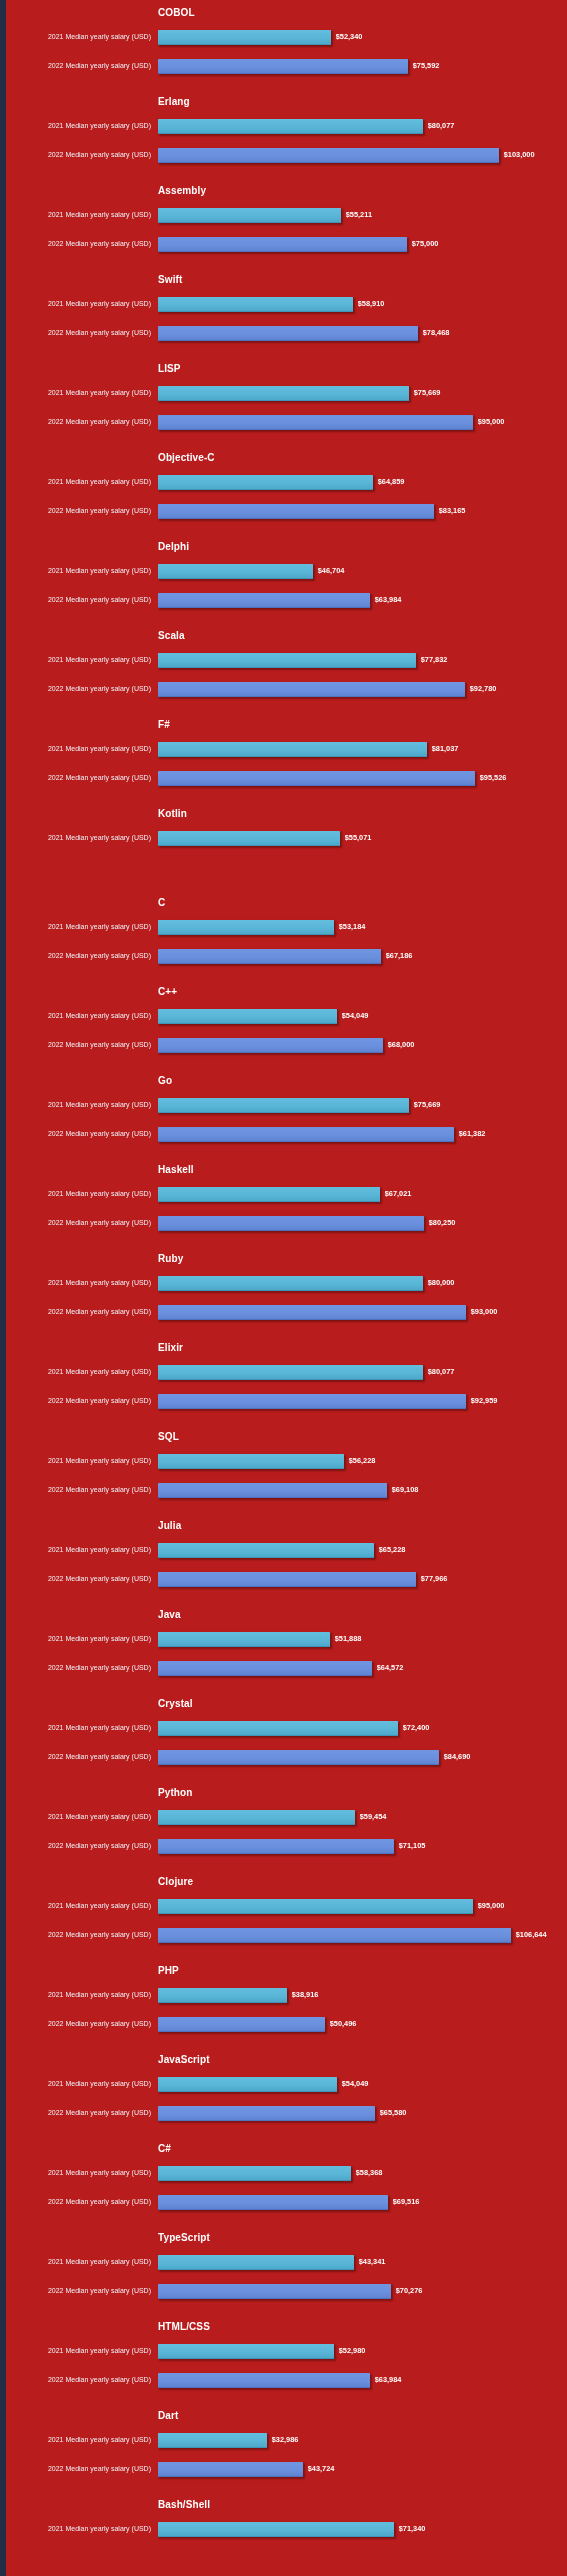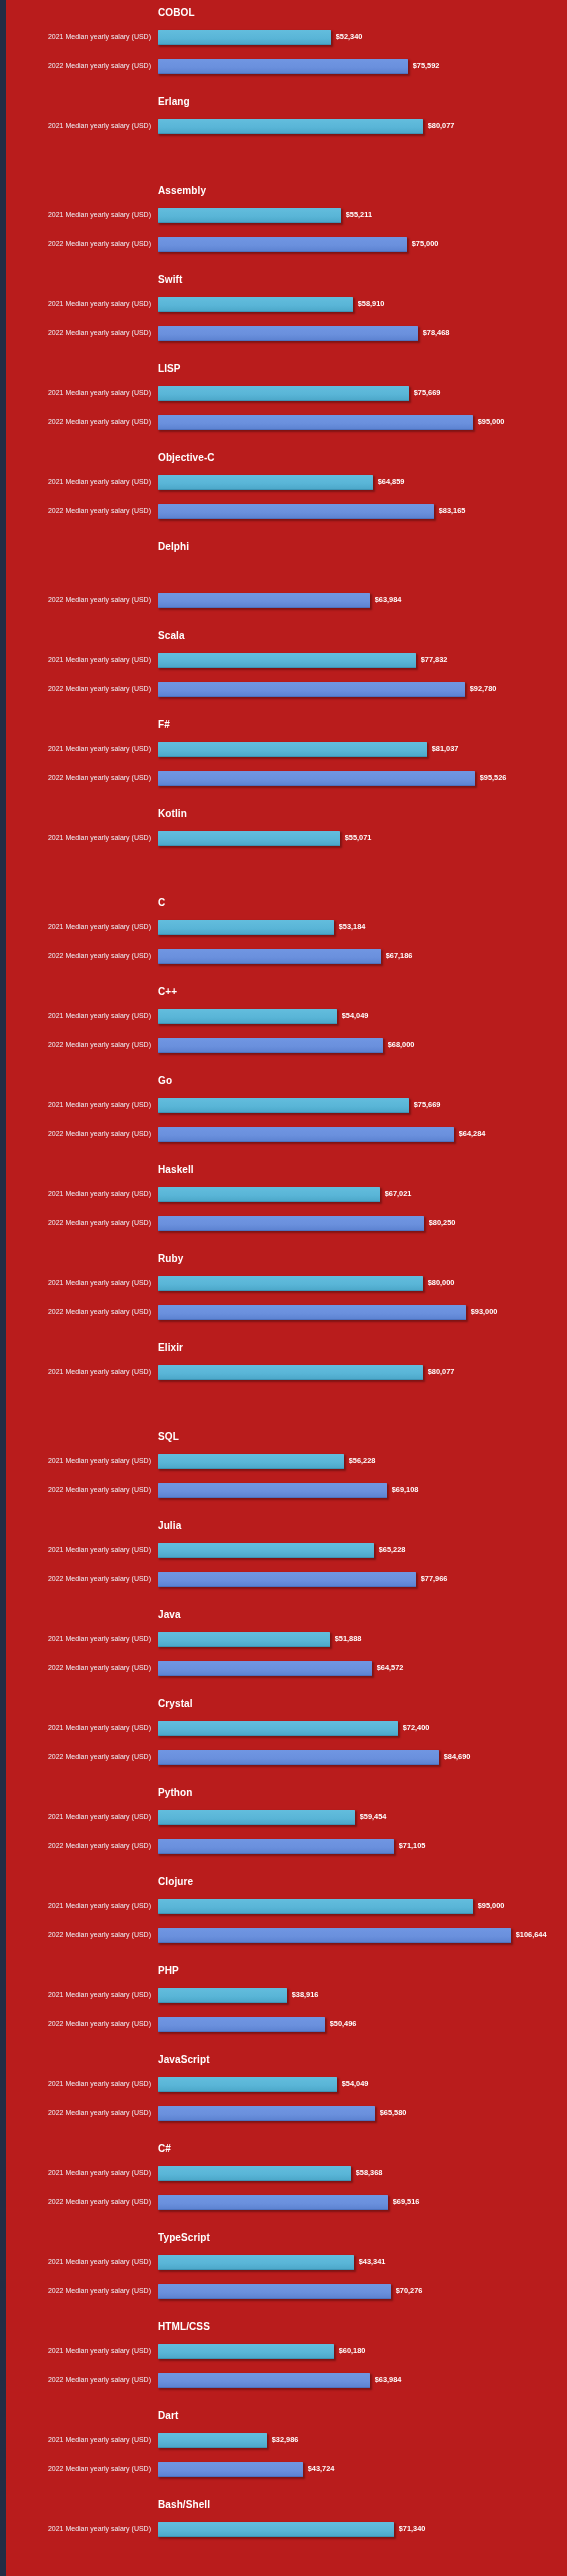--- a/index.html
+++ b/index.html
@@ -106,20 +106,27 @@
     </div>
     <div class="lang-group">
       <div class="lang-title">Erlang</div>
       <div class="bar-row r2021">
         <div class="row-label">2021 Median yearly salary (USD)</div>
         <div class="bar-wrap">
           <div class="bar y2021" style="width: 265px;"></div>
           <div class="bar-value">$80,077</div>
         </div>
       </div>
+      <div class="bar-row r2022">
+        <div class="row-label">2022 Median yearly salary (USD)</div>
+        <div class="bar-wrap">
+          <div class="bar y2022" style="width: 341px;"></div>
+          <div class="bar-value">$103,000</div>
+        </div>
+      </div>
     </div>
     <div class="lang-group">
       <div class="lang-title">Assembly</div>
       <div class="bar-row r2021">
         <div class="row-label">2021 Median yearly salary (USD)</div>
         <div class="bar-wrap">
           <div class="bar y2021" style="width: 183px;"></div>
           <div class="bar-value">$55,211</div>
         </div>
       </div>
@@ -177,20 +184,27 @@
       <div class="bar-row r2022">
         <div class="row-label">2022 Median yearly salary (USD)</div>
         <div class="bar-wrap">
           <div class="bar y2022" style="width: 276px;"></div>
           <div class="bar-value">$83,165</div>
         </div>
       </div>
     </div>
     <div class="lang-group">
       <div class="lang-title">Delphi</div>
+      <div class="bar-row r2021">
+        <div class="row-label">2021 Median yearly salary (USD)</div>
+        <div class="bar-wrap">
+          <div class="bar y2021" style="width: 155px;"></div>
+          <div class="bar-value">$46,704</div>
+        </div>
+      </div>
       <div class="bar-row r2022">
         <div class="row-label">2022 Median yearly salary (USD)</div>
         <div class="bar-wrap">
           <div class="bar y2022" style="width: 212px;"></div>
           <div class="bar-value">$63,984</div>
         </div>
       </div>
     </div>
     <div class="lang-group">
       <div class="lang-title">Scala</div>
@@ -276,21 +290,21 @@
         <div class="row-label">2021 Median yearly salary (USD)</div>
         <div class="bar-wrap">
           <div class="bar y2021" style="width: 251px;"></div>
           <div class="bar-value">$75,669</div>
         </div>
       </div>
       <div class="bar-row r2022">
         <div class="row-label">2022 Median yearly salary (USD)</div>
         <div class="bar-wrap">
           <div class="bar y2022" style="width: 296px;"></div>
-          <div class="bar-value">$64,284</div>
+          <div class="bar-value">$61,382</div>
         </div>
       </div>
     </div>
     <div class="lang-group">
       <div class="lang-title">Haskell</div>
       <div class="bar-row r2021">
         <div class="row-label">2021 Median yearly salary (USD)</div>
         <div class="bar-wrap">
           <div class="bar y2021" style="width: 222px;"></div>
           <div class="bar-value">$67,021</div>
@@ -323,20 +337,27 @@
     </div>
     <div class="lang-group">
       <div class="lang-title">Elixir</div>
       <div class="bar-row r2021">
         <div class="row-label">2021 Median yearly salary (USD)</div>
         <div class="bar-wrap">
           <div class="bar y2021" style="width: 265px;"></div>
           <div class="bar-value">$80,077</div>
         </div>
       </div>
+      <div class="bar-row r2022">
+        <div class="row-label">2022 Median yearly salary (USD)</div>
+        <div class="bar-wrap">
+          <div class="bar y2022" style="width: 308px;"></div>
+          <div class="bar-value">$92,959</div>
+        </div>
+      </div>
     </div>
     <div class="lang-group">
       <div class="lang-title">SQL</div>
       <div class="bar-row r2021">
         <div class="row-label">2021 Median yearly salary (USD)</div>
         <div class="bar-wrap">
           <div class="bar y2021" style="width: 186px;"></div>
           <div class="bar-value">$56,228</div>
         </div>
       </div>
@@ -500,21 +521,21 @@
           <div class="bar-value">$70,276</div>
         </div>
       </div>
     </div>
     <div class="lang-group">
       <div class="lang-title">HTML/CSS</div>
       <div class="bar-row r2021">
         <div class="row-label">2021 Median yearly salary (USD)</div>
         <div class="bar-wrap">
           <div class="bar y2021" style="width: 176px;"></div>
-          <div class="bar-value">$60,180</div>
+          <div class="bar-value">$52,980</div>
         </div>
       </div>
       <div class="bar-row r2022">
         <div class="row-label">2022 Median yearly salary (USD)</div>
         <div class="bar-wrap">
           <div class="bar y2022" style="width: 212px;"></div>
           <div class="bar-value">$63,984</div>
         </div>
       </div>
     </div>

